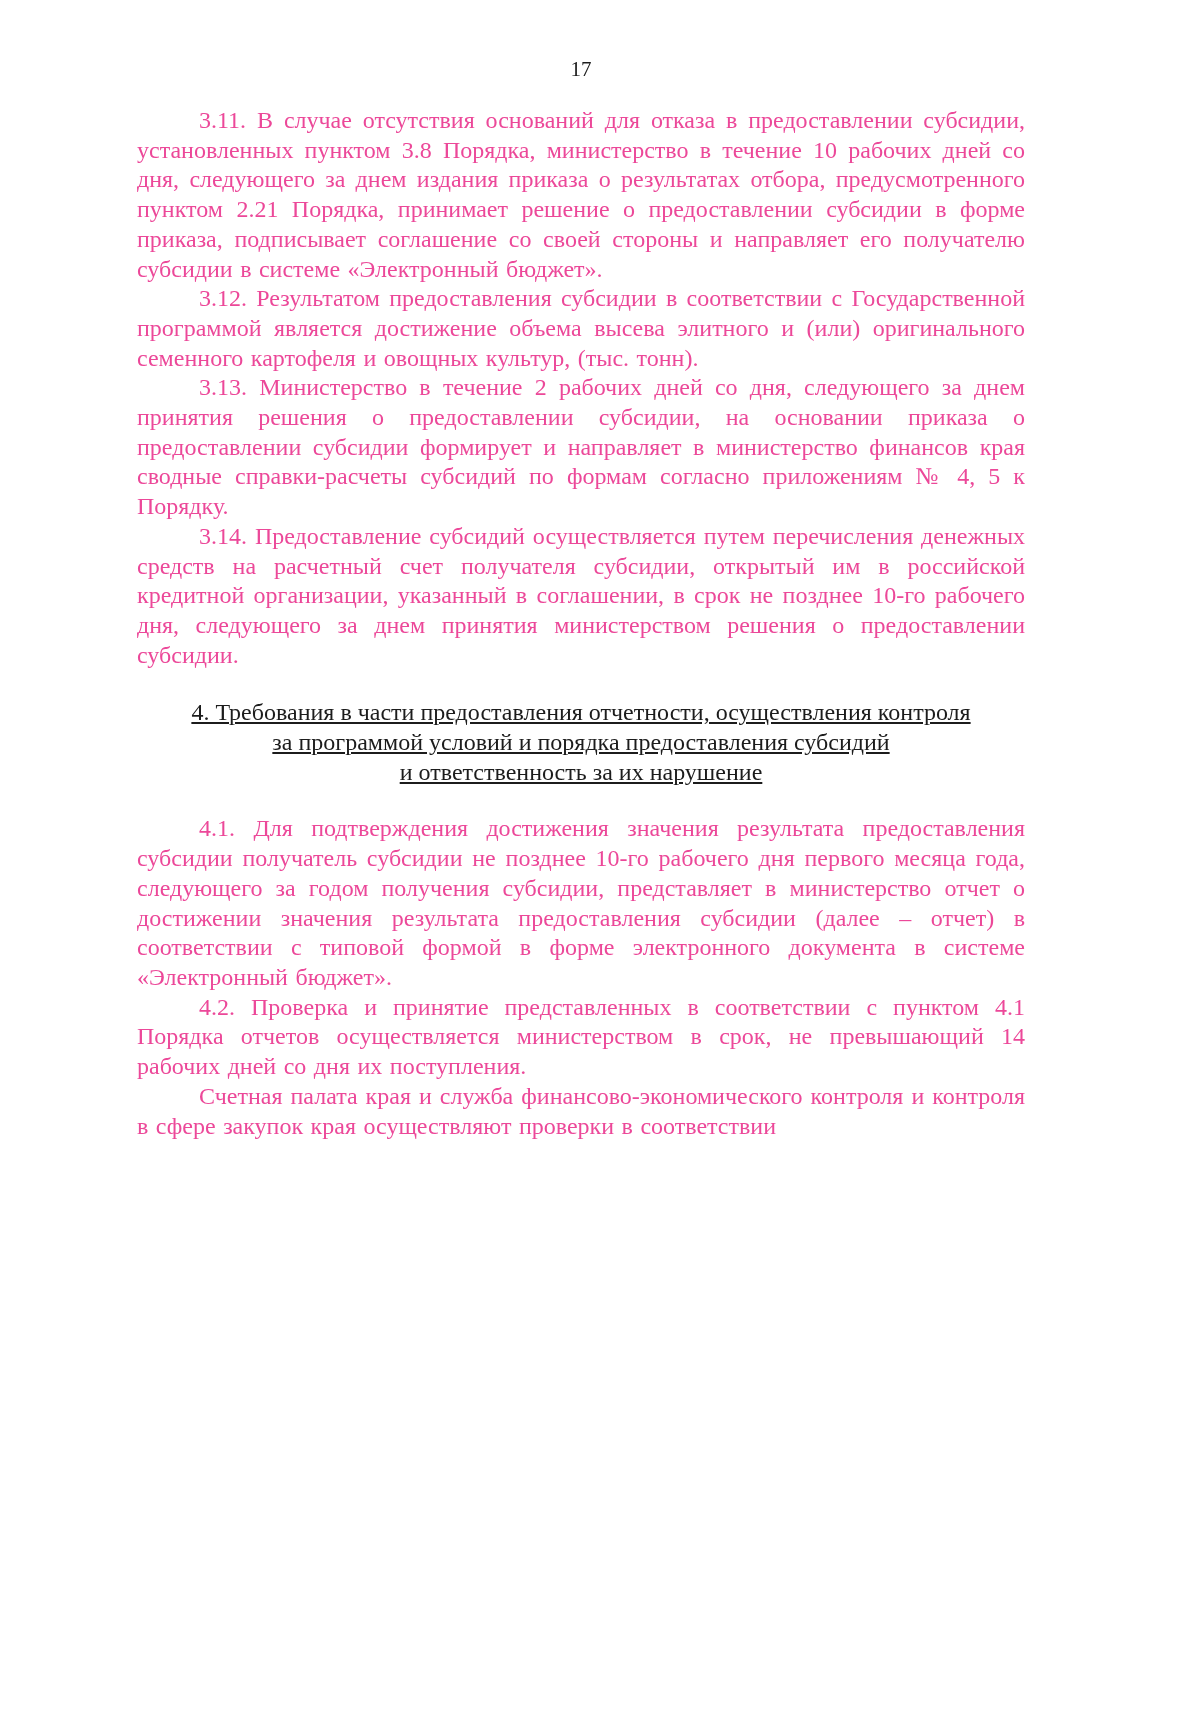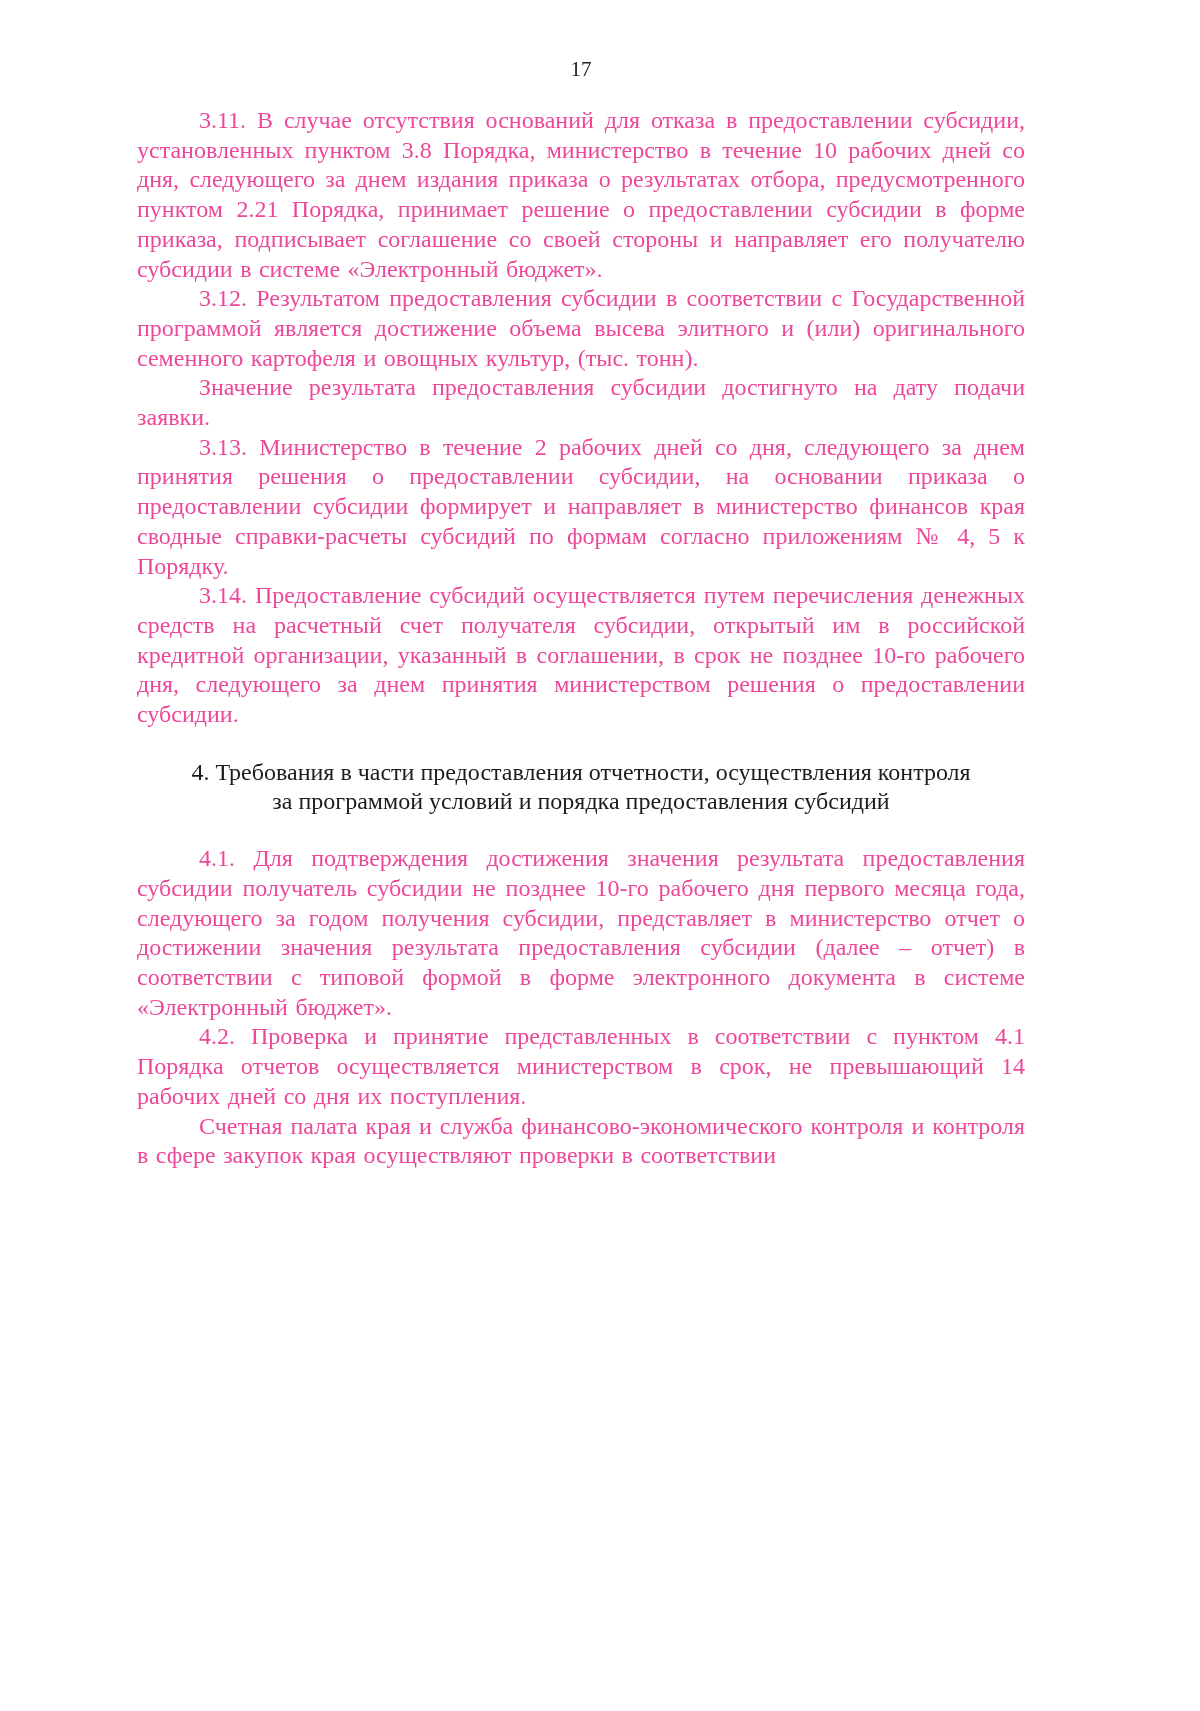--- a/index.html
+++ b/index.html
@@ -40,44 +40,45 @@
     }
     .heading {
       margin: 28px 0 27px 0;
       font-size: 24px;
       line-height: 29.7px;
       text-align: center;
       color: #1c1c1c;
     }
     .heading div {
       white-space: nowrap;
+      text-decoration: underline;
     }
   </style>
 </head>
 <body>
 
 <div class="page">
   <div class="content">
 
     <div class="page-number">17</div>
 
     <p class="para">3.11. В случае отсутствия оснований для отказа в предоставлении субсидии, установленных пунктом 3.8 Порядка, министерство в течение 10 рабочих дней со дня, следующего за днем издания приказа о результатах отбора, предусмотренного пунктом 2.21 Порядка, принимает решение о предоставлении субсидии в форме приказа, подписывает соглашение со своей стороны и направляет его получателю субсидии в системе «Электронный бюджет».</p>
 
     <p class="para">3.12. Результатом предоставления субсидии в соответствии с Государственной программой является достижение объема высева элитного и (или) оригинального семенного картофеля и овощных культур, (тыс. тонн).</p>
 
-    <p class="para">Значение результата предоставления субсидии достигнуто на дату подачи заявки.</p>
 
     <p class="para">3.13. Министерство в течение 2 рабочих дней со дня, следующего за днем принятия решения о предоставлении субсидии, на основании приказа о предоставлении субсидии формирует и направляет в министерство финансов края сводные справки-расчеты субсидий по формам согласно приложениям № 4, 5 к Порядку.</p>
 
 
     <p class="para">3.14. Предоставление субсидий осуществляется путем перечисления денежных средств на расчетный счет получателя субсидии, открытый им в российской кредитной организации, указанный в соглашении, в срок не позднее 10-го рабочего дня, следующего за днем принятия министерством решения о предоставлении субсидии.</p>
 
     <div class="heading">
       <div>4. Требования в части предоставления отчетности, осуществления контроля</div>
       <div>за программой условий и порядка предоставления субсидий</div>
+      <div>и ответственность за их нарушение</div>
     </div>
 
     <p class="para">4.1. Для подтверждения достижения значения результата предоставления субсидии получатель субсидии не позднее 10-го рабочего дня первого месяца года, следующего за годом получения субсидии, представляет в министерство отчет о достижении значения результата предоставления субсидии (далее – отчет) в соответствии с типовой формой в форме электронного документа в системе «Электронный бюджет».</p>
 
     <p class="para">4.2. Проверка и принятие представленных в соответствии с пунктом 4.1 Порядка отчетов осуществляется министерством в срок, не превышающий 14 рабочих дней со дня их поступления.</p>
 
 
     <p class="para">Счетная палата края и служба финансово-экономического контроля и контроля в сфере закупок края осуществляют проверки в соответствии</p>
 
   </div>

